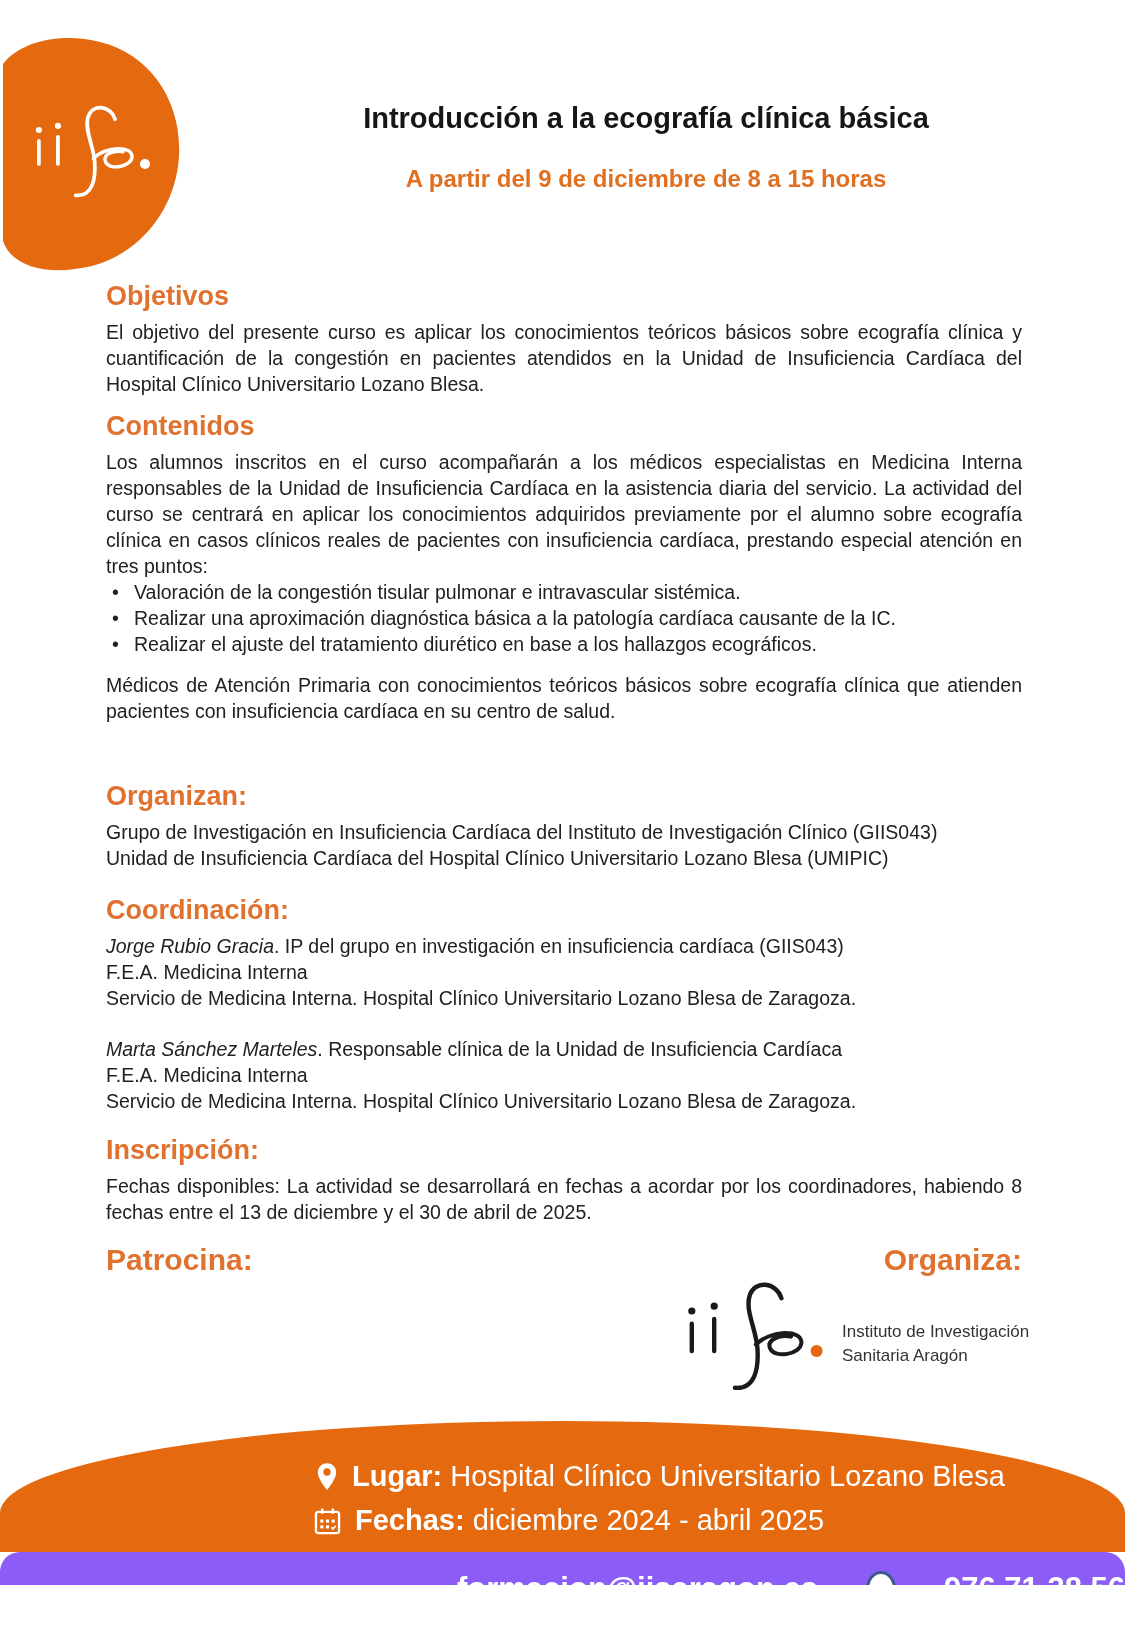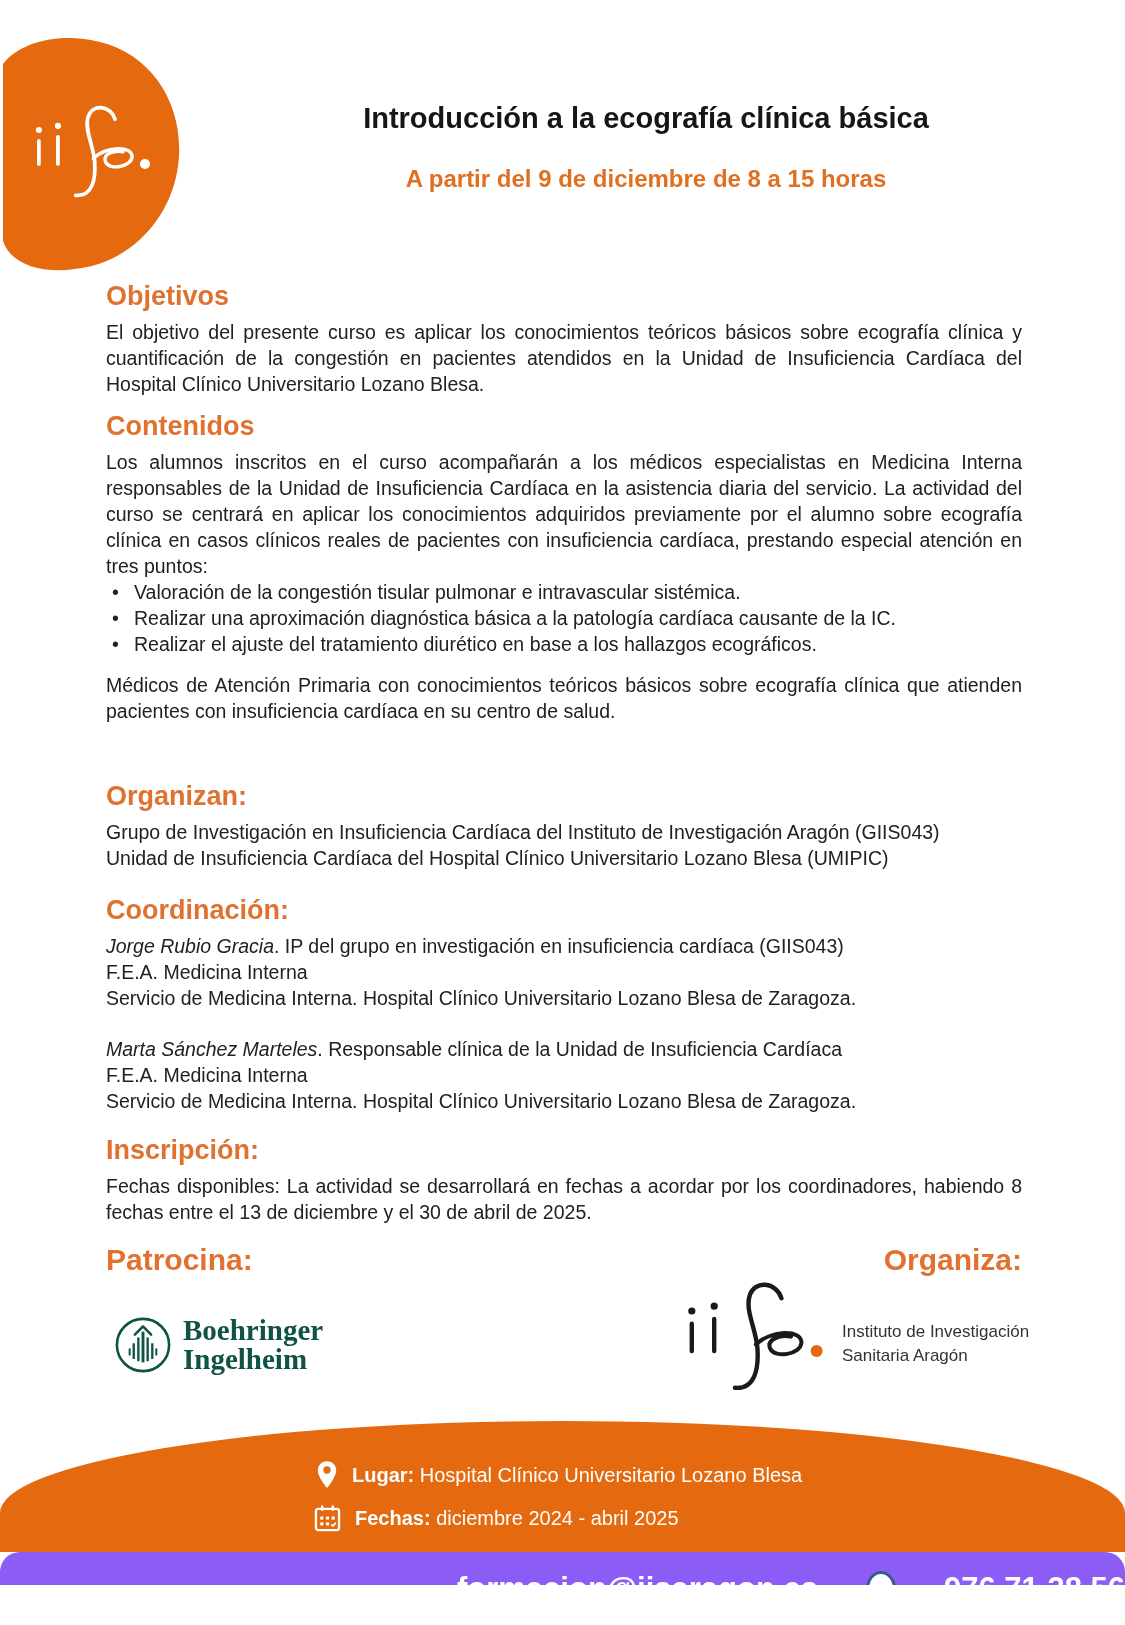--- a/index.html
+++ b/index.html
@@ -44,21 +44,21 @@
     font-size:17px;line-height:24px;color:#333333;
   }
   
   .arch{
     position:absolute;left:0;top:1421px;width:1125px;height:131px;
     background:#e5690f;
     border-radius:50% 50% 0 0 / 92px 92px 0 0;
   }
   .arch-row{position:absolute;display:flex;align-items:center;color:#ffffff;}
   .arch-row .icon{flex:0 0 auto;margin-right:14px;display:flex;align-items:center;}
-  .arch-row .txt{font-size:20px;}
+  .arch-row .txt{font-size:29px;}
   .arch-row .lbl{font-weight:bold;}
   #lugar-row{left:316px;top:1460px;}
   #fechas-row{left:314px;top:1504px;}
   
   .blackbar{
     position:absolute;left:0;top:1552px;width:1125px;height:73px;
     background:#8b5cf6;display:flex;align-items:center;justify-content:flex-end;border-radius:20px;
   }
   .blackbar .contact{font-size:31px;font-weight:bold;color:#ffffff;}
   .phone-dot{
@@ -110,21 +110,21 @@
       <li>Realizar el ajuste del tratamiento diurético en base a los hallazgos ecográficos.</li>
     </ul>
   </div>
 
   <div class="section" style="top:672px">
     <p class="body-text">Médicos de Atención Primaria con conocimientos teóricos básicos sobre ecografía clínica que atienden pacientes con insuficiencia cardíaca en su centro de salud.</p>
   </div>
 
   <div class="section" style="top:780px">
     <h2 class="sec-heading">Organizan:</h2>
-    <div class="plain-line">Grupo de Investigación en Insuficiencia Cardíaca del Instituto de Investigación Aragón (GIIS043)</div>
+    <div class="plain-line">Grupo de Investigación en Insuficiencia Cardíaca del Instituto de Investigación Clínico (GIIS043)</div>
     <div class="plain-line">Unidad de Insuficiencia Cardíaca del Hospital Clínico Universitario Lozano Blesa (UMIPIC)</div>
   </div>
 
   <div class="section" style="top:894px">
     <h2 class="sec-heading">Coordinación:</h2>
     <div class="person">
       <div class="plain-line"><span class="person-name">Jorge Rubio Gracia</span><span>. IP del grupo en investigación en insuficiencia cardíaca (GIIS043)</span></div>
       <div class="plain-line">F.E.A. Medicina Interna</div>
       <div class="plain-line">Servicio de Medicina Interna. Hospital Clínico Universitario Lozano Blesa de Zaragoza.</div>
     </div>
@@ -136,37 +136,20 @@
   </div>
 
   <div class="section" style="top:1134px">
     <h2 class="sec-heading">Inscripción:</h2>
     <p class="body-text">Fechas disponibles: La actividad se desarrollará en fechas a acordar por los coordinadores, habiendo 8 fechas entre el 13 de diciembre y el 30 de abril de 2025.</p>
   </div>
 
   <div class="sponsor-heading" id="patrocina-heading">Patrocina:</div>
   <div class="sponsor-heading" id="organiza-heading">Organiza:</div>
 
-  <div class="bi-logo">
-    <svg width="58" height="58" viewBox="0 0 100 100">
-      <circle cx="50" cy="50" r="45" fill="none" stroke="#0e5345" stroke-width="4.5"></circle>
-      <path d="M36 32 L50 18 L64 32" fill="none" stroke="#0e5345" stroke-width="4.5" stroke-linecap="round" stroke-linejoin="round"></path>
-      <line x1="50" y1="27" x2="50" y2="80" stroke="#0e5345" stroke-width="5"></line>
-      <line x1="42" y1="37" x2="42" y2="78" stroke="#0e5345" stroke-width="4"></line>
-      <line x1="58" y1="37" x2="58" y2="78" stroke="#0e5345" stroke-width="4"></line>
-      <line x1="34" y1="47" x2="34" y2="74" stroke="#0e5345" stroke-width="4"></line>
-      <line x1="66" y1="47" x2="66" y2="74" stroke="#0e5345" stroke-width="4"></line>
-      <line x1="27" y1="56" x2="27" y2="68" stroke="#0e5345" stroke-width="3.5"></line>
-      <line x1="73" y1="56" x2="73" y2="68" stroke="#0e5345" stroke-width="3.5"></line>
-    </svg>
-    <div class="bi-text">
-      <div>Boehringer</div>
-      <div>Ingelheim</div>
-    </div>
-  </div>
 
   <svg class="iisa-script-black" width="152" height="128" viewBox="0 0 190 160">
     <use href="#iisa-script"></use>
   </svg>
   <div class="iisa-org-text">
     <div>Instituto de Investigación</div>
     <div>Sanitaria Aragón</div>
   </div>
 
   <div class="arch"></div>

